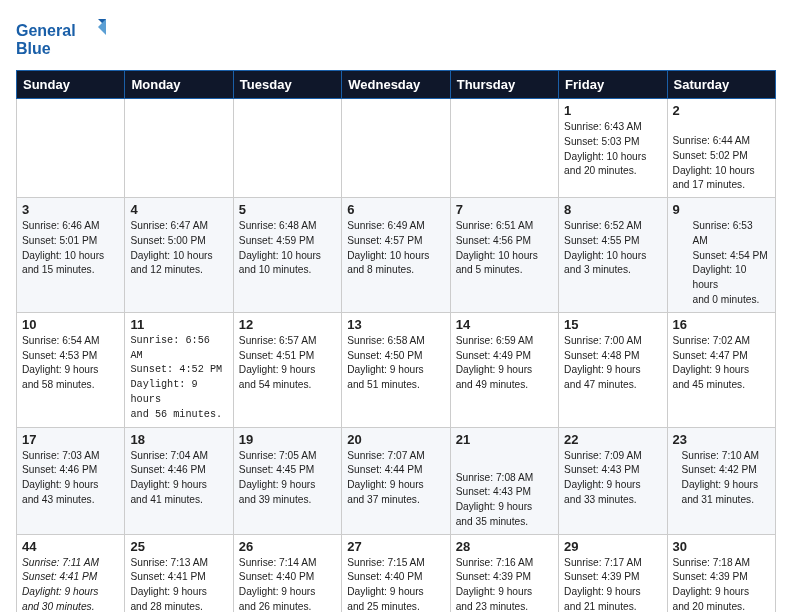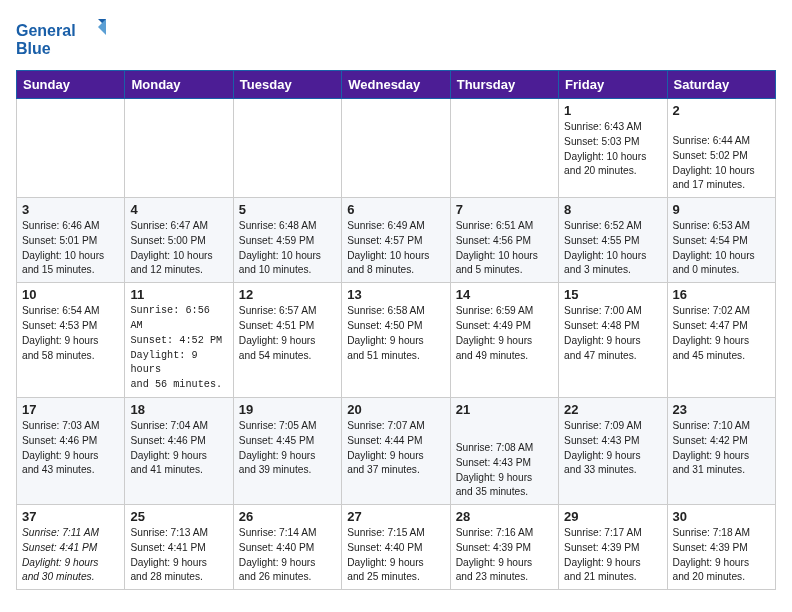--- a/index.html
+++ b/index.html
@@ -33,21 +33,21 @@
       font-size: 16px;
       font-weight: normal;
       color: #444;
     }
     .calendar {
       width: 100%;
       border-collapse: collapse;
       border: 1px solid #ccc;
     }
     .calendar th {
-      background: #4c1d95;
+      background: #0f172a;
       color: #fff;
       font-size: 13px;
       font-weight: bold;
       padding: 6px 6px;
       text-align: left;
       border: 1px solid #1a5fa8;
     }
     .calendar td {
       border: 1px solid #ccc;
       vertical-align: top;
@@ -173,21 +173,21 @@
         </td>
         <td>
           <span class="day-num">8</span>
           <div class="day-info" style="white-space: pre-line;">Sunrise: 6:52 AM
 Sunset: 4:55 PM
 Daylight: 10 hours
 and 3 minutes.</div>
         </td>
         <td>
           <span class="day-num">9</span>
-          <div class="day-info" style="white-space: pre-line;">Sunrise: 6:53 AM
+          <div class="day-info" style="white-space: pre-line; margin-left: 20px;">Sunrise: 6:53 AM
 Sunset: 4:54 PM
 Daylight: 10 hours
 and 0 minutes.</div>
         </td>
       </tr>
       <tr class="row-white">
         <td>
           <span class="day-num">10</span>
           <div class="day-info" style="white-space: pre-line;">Sunrise: 6:54 AM
 Sunset: 4:53 PM
@@ -275,29 +275,29 @@
         </td>
         <td>
           <span class="day-num">22</span>
           <div class="day-info" style="white-space: pre-line;">Sunrise: 7:09 AM
 Sunset: 4:43 PM
 Daylight: 9 hours
 and 33 minutes.</div>
         </td>
         <td>
           <span class="day-num">23</span>
-          <div class="day-info" style="white-space: pre-line;">Sunrise: 7:10 AM
+          <div class="day-info" style="white-space: pre-line; margin-left: 9px;">Sunrise: 7:10 AM
 Sunset: 4:42 PM
 Daylight: 9 hours
 and 31 minutes.</div>
         </td>
       </tr>
       <tr class="row-white">
         <td>
-          <span class="day-num">37</span>
+          <span class="day-num">44</span>
           <div class="day-info" style="white-space: pre-line; font-style: italic;">Sunrise: 7:11 AM
 Sunset: 4:41 PM
 Daylight: 9 hours
 and 30 minutes.</div>
         </td>
         <td>
           <span class="day-num">25</span>
           <div class="day-info" style="white-space: pre-line;">Sunrise: 7:13 AM
 Sunset: 4:41 PM
 Daylight: 9 hours

